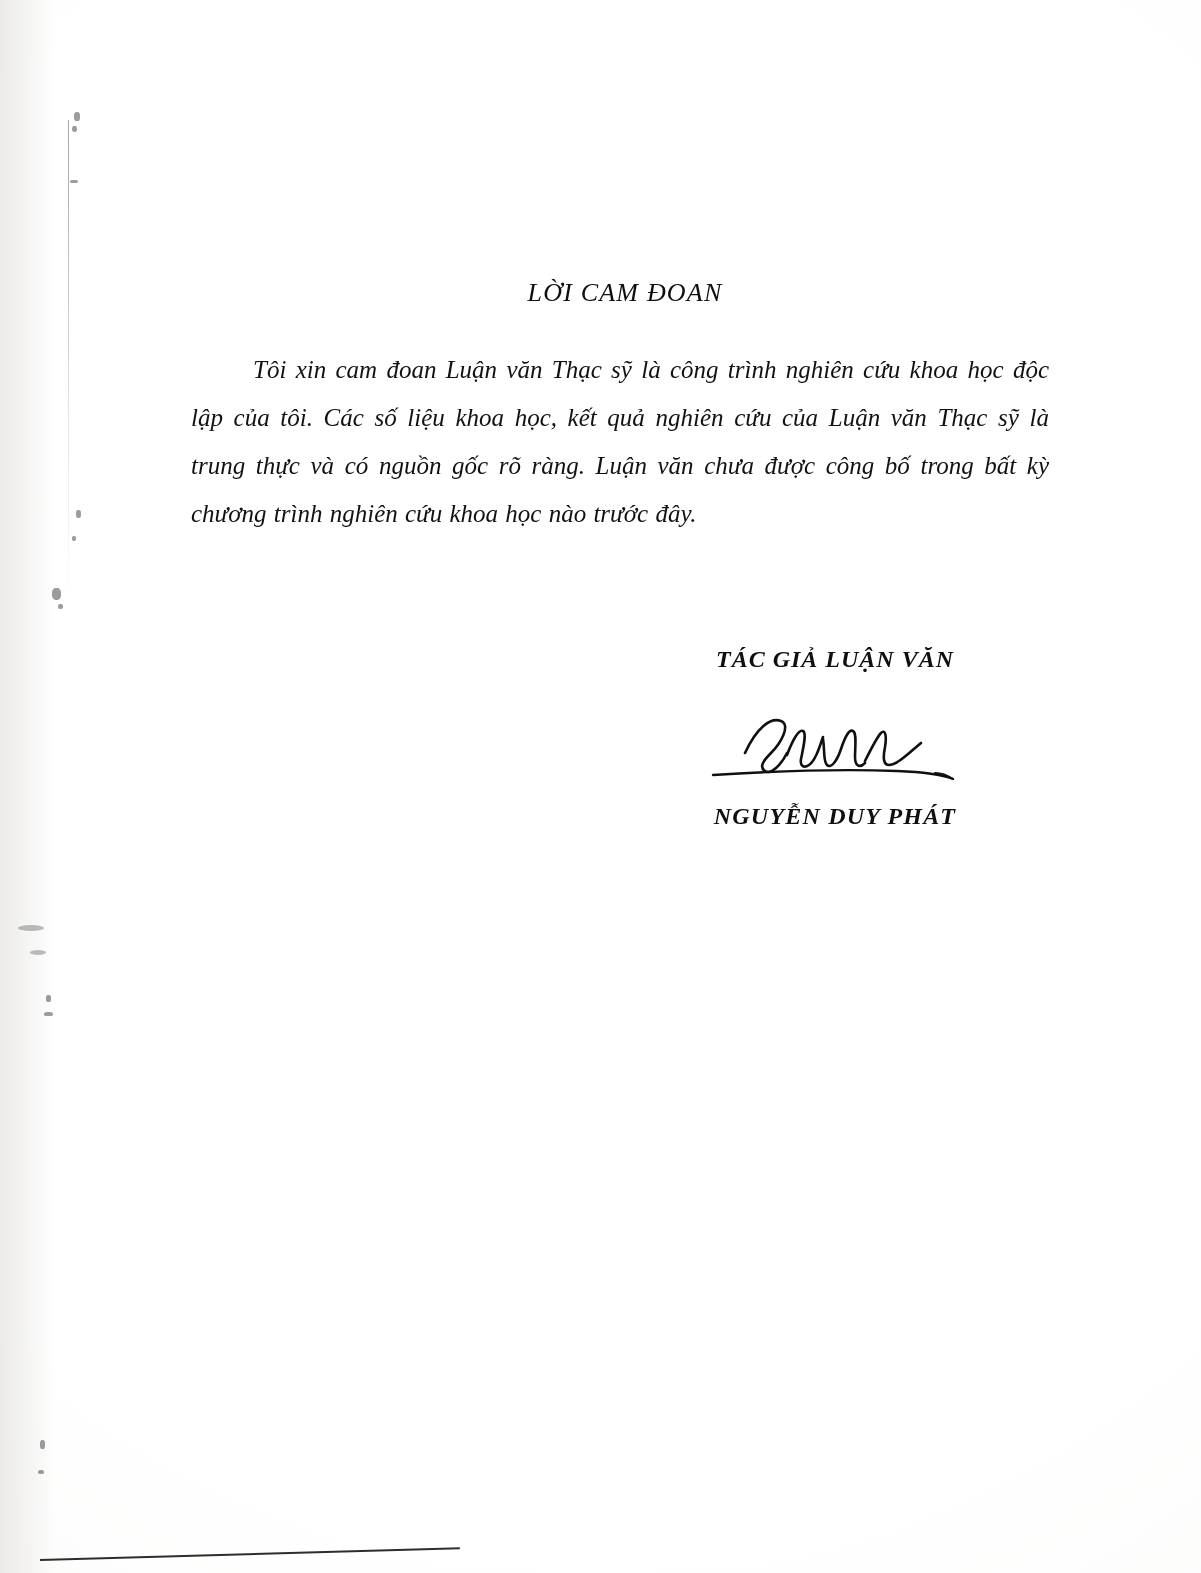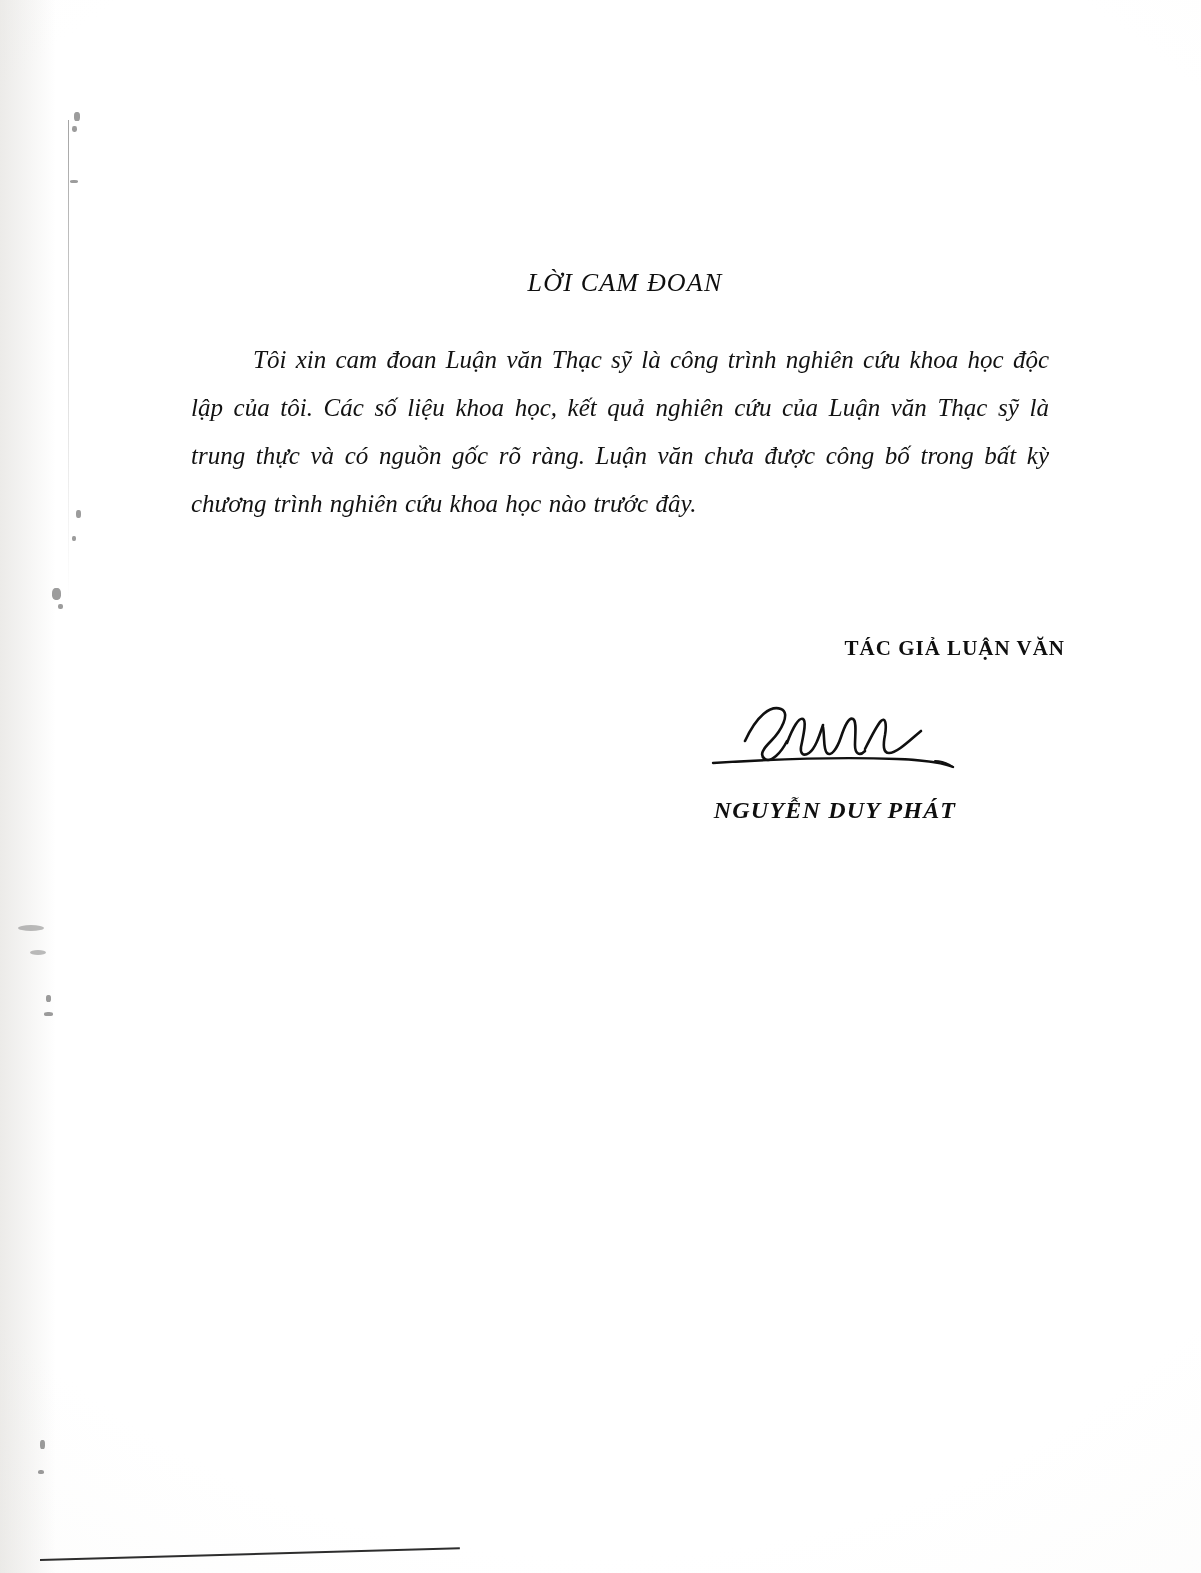--- a/index.html
+++ b/index.html
@@ -73,21 +73,21 @@
     width: 420px;
     height: 2px;
     background: #2d2d2d;
     transform: rotate(-1.6deg);
     transform-origin: left center;
   }
 
   .content {
     position: absolute;
     left: 175px;
-    top: 268px;
+    top: 278px;
     width: 890px;
   }
 
   .doc-title {
     text-align: center;
     font-size: 26px;
     letter-spacing: 1.2px;
     font-weight: 400;
     font-style: italic;
     font-family: "Liberation Serif", serif;
@@ -108,46 +108,46 @@
     word-spacing: 1px;
   }
 
   .signature-block {
     margin-top: 108px;
     text-align: center;
     padding-left: 430px;
   }
 
   .sign-title {
+    font-style: italic;
     font-weight: bold;
-    font-size: 21px;
+    font-size: 24px;
     letter-spacing: 1px;
     color: #0f0f0f;
-    text-align: right;
   }
 
   .signature-mark {
     height: 110px;
     position: relative;
     margin-top: 18px;
   }
   .signature-mark svg {
     position: absolute;
     left: 50%;
     top: 0;
     transform: translateX(-50%);
   }
 
   .sign-name {
     font-style: italic;
     font-weight: bold;
     font-size: 24px;
     letter-spacing: 1.2px;
     color: #0f0f0f;
-    margin-top: 8px;
+    margin-top: 2px;
   }
 </style>
 </head>
 <body>
 
 <div class="page">
 
   <div class="scan-edge"></div>
   <div class="scan-line"></div>
 

